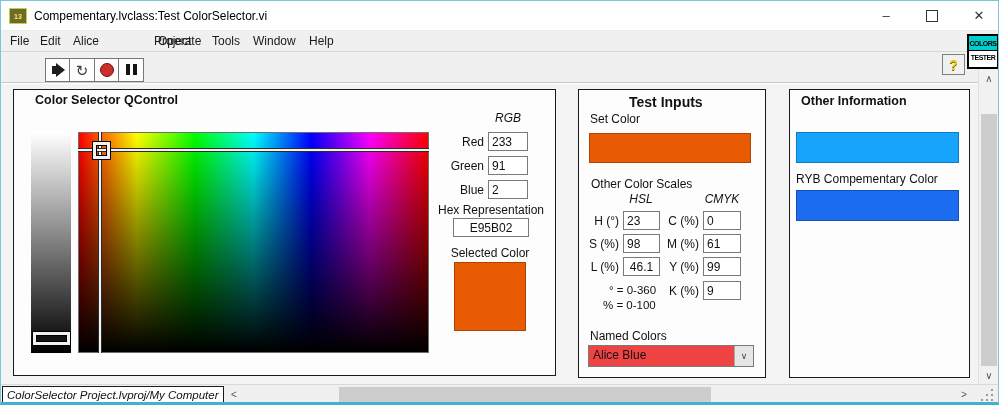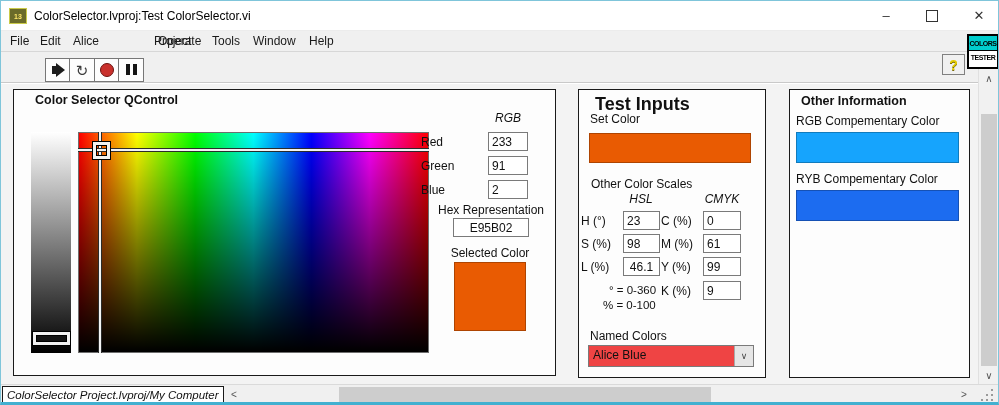--- a/index.html
+++ b/index.html
@@ -3,21 +3,21 @@
 <meta charset="utf-8">
 <style>
   html,body{margin:0;padding:0;background:#cfd8dc;font-family:"Liberation Sans",sans-serif;}
   .win{position:relative;width:999px;height:405px;background:#fff;box-sizing:border-box;
        border:1px solid #7fc5da;border-bottom:3px solid #42b0d0;overflow:hidden;}
   .abs{position:absolute;box-sizing:border-box;}
   .lbl{position:absolute;font-size:12px;color:#111;white-space:nowrap;box-sizing:border-box;}
   .bold{font-weight:bold;}
   .ital{font-style:italic;}
   .ctr{text-align:center;}
-  .rgt{}
+  .rgt{text-align:right;}
   
   .titlebar{left:0;top:0;width:100%;height:30px;background:#fff;border-bottom:1px solid #ececec;}
   .title-text{left:33px;top:0;line-height:30px;font-size:12px;color:#000;}
   .winbtn{top:0;width:32px;height:29px;display:flex;align-items:center;justify-content:center;
           color:#333;font-size:13px;cursor:default;}
   .maxbox{width:10px;height:10px;border:1px solid #333;}
   .vi-glyph{left:8px;top:7px;width:18px;height:16px;background:#6b6b2a;border:1px solid #caca49;
             color:#ffe86a;font-size:7px;font-weight:bold;display:flex;align-items:center;justify-content:center;}
   
   .menubar{left:0;top:30px;width:100%;height:21px;background:#f0f0f0;border-bottom:1px solid #d7d7d7;}
@@ -71,21 +71,21 @@
   .grip{left:980px;top:388px;width:14px;height:14px;}
   .grip i{position:absolute;width:2px;height:2px;background:#9a9a9a;}
 </style>
 </head>
 <body>
 
 <div class="win">
 
   <div class="abs titlebar">
     <div class="abs vi-glyph">13</div>
-    <div class="lbl title-text">ColorSelector.lvproj:Test ColorSelector.vi</div>
+    <div class="lbl title-text">Compementary.lvclass:Test ColorSelector.vi</div>
     <div class="abs winbtn" style="left:869px;">–</div>
     <div class="abs winbtn" style="left:915px;">
       <span class="maxbox"></span>
     </div>
     <div class="abs winbtn" style="left:962px;">✕</div>
   </div>
 
   <div class="abs menubar">
     <span class="menu-item" style="left:7px;">File</span>
     <span class="menu-item" style="left:37px;">Edit</span>
@@ -141,21 +141,21 @@
   <div class="lbl rgt" style="left:420px;top:182px;width:63px;">Blue</div>
   <input class="fld" style="left: 487px; top: 179px; width: 40px;" value="2">
 
   <div class="lbl ctr" style="left:435px;top:202px;width:110px;">Hex Representation</div>
   <input class="fld ctr" style="left: 452px; top: 217px; width: 76px; text-align: center;" value="E95B02">
 
   <div class="lbl ctr" style="left:448px;top:245px;width:82px;">Selected Color</div>
   <div class="swatch" style="left: 453px; top: 261px; width: 72px; height: 69px; background-color: rgb(233, 91, 2);"></div>
 
   <div class="panel" style="left:577px;top:88px;width:186px;height:287px;"></div>
-  <div class="lbl bold" style="left:594px;top:93px;font-size:18px;">Test Inputs</div>
+  <div class="lbl bold" style="left:628px;top:93px;font-size:14px;">Test Inputs</div>
   <div class="lbl" style="left:589px;top:111px;">Set Color</div>
   <div class="swatch" style="left: 588px; top: 132px; width: 162px; height: 30px; background-color: rgb(233, 91, 2);"></div>
 
   <div class="lbl" style="left:590px;top:176px;">Other Color Scales</div>
   <div class="lbl ital ctr" style="left:620px;top:191px;width:40px;">HSL</div>
   <div class="lbl ital ctr" style="left:700px;top:191px;width:42px;">CMYK</div>
 
   <div class="lbl rgt" style="left:580px;top:213px;width:38px;">H (°)</div>
   <input class="fld" style="left: 622px; top: 210px; width: 37px;" value="23">
   <div class="lbl rgt" style="left:660px;top:213px;width:38px;">C (%)</div>
@@ -178,21 +178,20 @@
   <div class="lbl" style="left:602px;top:298px;font-size:11.5px;">% = 0-100</div>
 
   <div class="lbl" style="left:589px;top:328px;">Named Colors</div>
   <div class="dropdown">
     <span class="txt">Alice Blue</span>
     <span class="btn">∨</span>
   </div>
 
   <div class="panel" style="left:788px;top:88px;width:179px;height:287px;"></div>
   <div class="lbl bold" style="left:800px;top:93px;font-size:12.5px;">Other Information</div>
-  <div class="lbl" style="left:795px;top:113px;">RGB Compementary Color</div>
   <div class="swatch" style="left: 795px; top: 131px; width: 163px; height: 31px; background-color: rgb(22, 164, 253);"></div>
   <div class="lbl" style="left:795px;top:171px;">RYB Compementary Color</div>
   <div class="swatch" style="left: 795px; top: 189px; width: 163px; height: 31px; background-color: rgb(28, 108, 240);"></div>
 
   <div class="abs vsb"></div>
   <div class="sb-arrow" style="left:979px;top:72px;width:18px;">∧</div>
   <div class="abs vsb-thumb"></div>
   <div class="sb-arrow" style="left:979px;top:369px;width:18px;">∨</div>
 
   <div class="abs statusbar">

